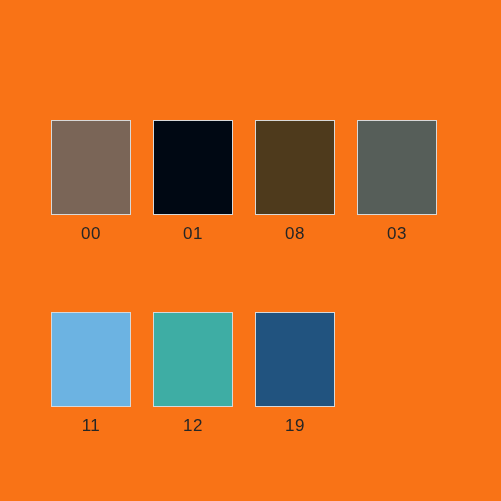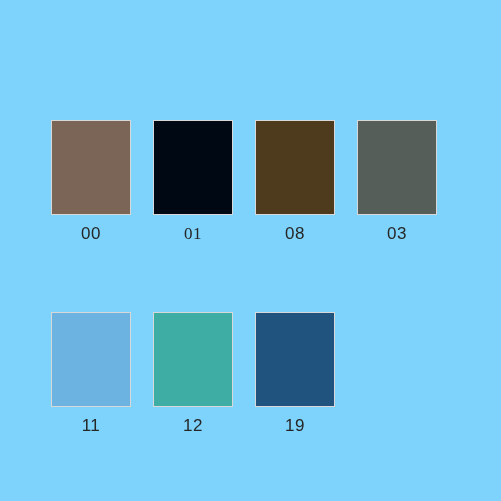--- a/index.html
+++ b/index.html
@@ -11,21 +11,21 @@
     width: 501px;
     height: 501px;
     background: #ffffff;
     font-family: "Liberation Sans", sans-serif;
     overflow: hidden;
   }
   #swatch-board {
     position: relative;
     width: 501px;
     height: 501px;
-    background: #7dd3fc;
+    background: #f97316;
     box-sizing: border-box;
   }
   .swatch-grid {
     position: absolute;
     left: 51px;
     top: 120px;
     width: 387px;
     display: grid;
     grid-template-columns: repeat(4, 80px);
     grid-template-rows: repeat(2, auto);
@@ -63,21 +63,21 @@
 
   <div class="swatch-grid">
 
     <div class="swatch-cell">
       <div class="swatch-chip" style="background-color: rgb(122, 101, 87); border-color: rgb(216, 216, 216);"></div>
       <div class="swatch-label" style="color: rgb(38, 38, 38);">00</div>
     </div>
 
     <div class="swatch-cell">
       <div class="swatch-chip" style="background-color: rgb(0, 8, 19); border-color: rgb(216, 216, 216);"></div>
-      <div class="swatch-label" style="color: rgb(38, 38, 38); font-family: Liberation Serif, serif;">01</div>
+      <div class="swatch-label" style="color: rgb(38, 38, 38);">01</div>
     </div>
 
     <div class="swatch-cell">
       <div class="swatch-chip" style="background-color: rgb(78, 58, 28); border-color: rgb(216, 216, 216);"></div>
       <div class="swatch-label" style="color: rgb(38, 38, 38);">08</div>
     </div>
 
     <div class="swatch-cell">
       <div class="swatch-chip" style="background-color: rgb(86, 94, 89); border-color: rgb(216, 216, 216);"></div>
       <div class="swatch-label" style="color: rgb(38, 38, 38); text-align: right;">03</div>

